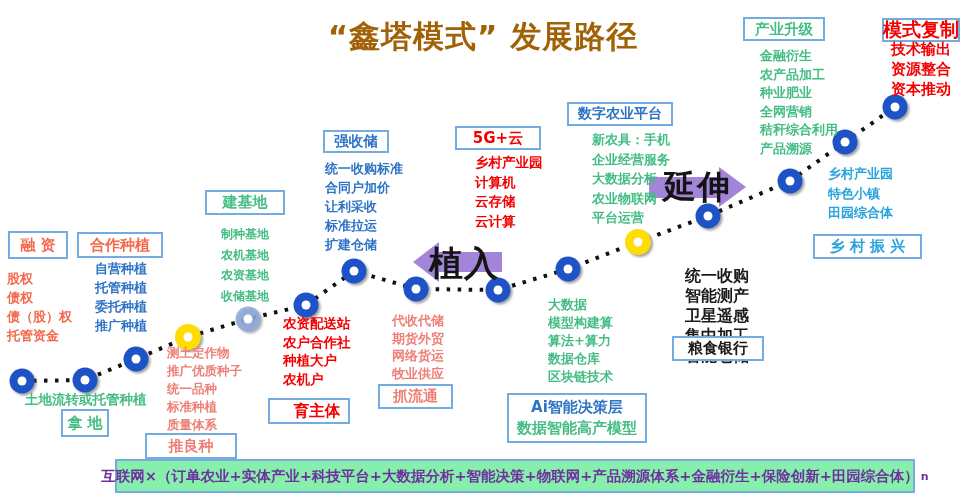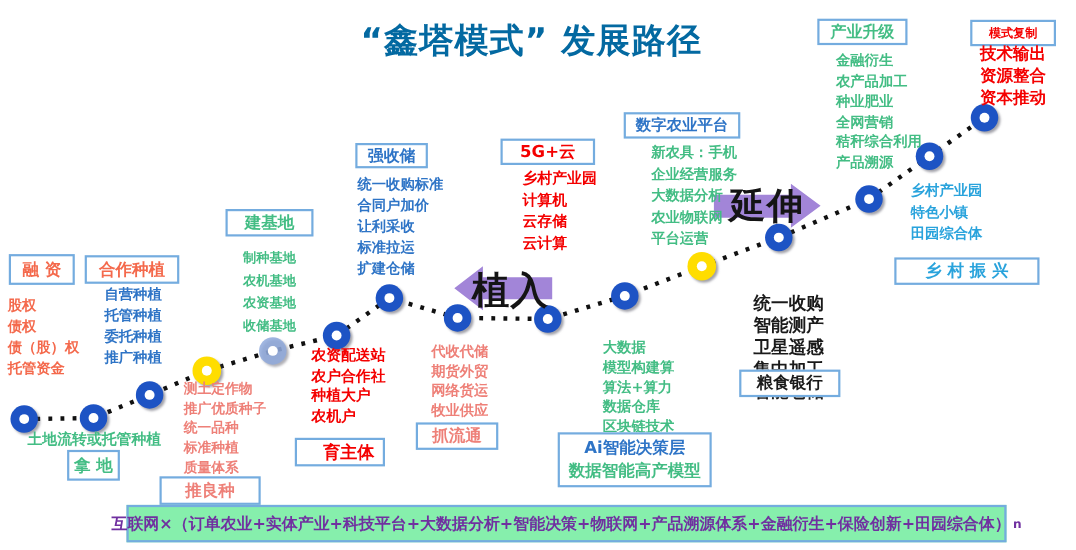--- a/index.html
+++ b/index.html
@@ -3,21 +3,21 @@
 <meta charset="utf-8">
 <style>
   html,body{margin:0;padding:0;background:#fff;}
   .canvas{
     position:relative;width:978px;height:500px;background:#ffffff;overflow:hidden;
     font-family:"DejaVu Sans","Liberation Sans",sans-serif;
   }
   .abs{position:absolute;}
   .page-title{
     position:absolute;left:0;top:16px;width:966px;text-align:center;
-    font-size:31px;font-weight:bold;color:#0369a1;letter-spacing:1px;
+    font-size:31px;font-weight:bold;color:#a16207;letter-spacing:1px;
   }
   .box{
     position:absolute;border:2px solid #74ACDF;background:#fff;box-sizing:border-box;
     display:flex;align-items:center;justify-content:center;
     font-weight:bold;text-align:center;white-space:nowrap;
   }
   .items{position:absolute;font-weight:bold;white-space:nowrap;}
   .items div{white-space:nowrap;}
   .c-salmon{color:#F4694C}
   .c-pink{color:#EE8078}
@@ -188,21 +188,21 @@
 
   <div class="box c-blue" style="left:567px;top:102px;width:106px;height:24px;font-size:14px;">数字农业平台</div>
   <div class="items c-green" style="left:592px;top:130px;line-height:19.5px;font-size:13px;">
     <div>新农具：手机</div>
     <div>企业经营服务</div>
     <div>大数据分析</div>
     <div>农业物联网</div>
     <div>平台运营</div>
   </div>
 
-  <div class="items c-green" style="left:548px;top:296px;line-height:18px;font-size:13px;margin-top:12px;">
+  <div class="items c-green" style="left:548px;top:296px;line-height:18px;font-size:13px;">
     <div>大数据</div>
     <div>模型构建算</div>
     <div>算法+算力</div>
     <div>数据仓库</div>
     <div>区块链技术</div>
   </div>
   <div class="box" style="left:507px;top:393px;width:140px;height:50px;font-size:15px;flex-direction:column;line-height:21px;">
     <div class="c-blue">Ai智能决策层</div>
     <div class="c-green">数据智能高产模型</div>
   </div>
@@ -219,32 +219,32 @@
   <div class="box c-green" style="left:743px;top:17px;width:82px;height:24px;font-size:14.5px;">产业升级</div>
   <div class="items c-green" style="left:760px;top:47px;line-height:18.5px;font-size:13px;">
     <div>金融衍生</div>
     <div>农产品加工</div>
     <div>种业肥业</div>
     <div>全网营销</div>
     <div>秸秆综合利用</div>
     <div>产品溯源</div>
   </div>
 
-  <div class="box c-red" style="left:882px;top:18px;width:78px;height:24px;font-size:11px;">模式复制</div>
+  <div class="box c-red" style="left:882px;top:18px;width:78px;height:24px;font-size:19px;">模式复制</div>
   <div class="items c-red" style="left:891px;top:39px;line-height:20px;font-size:15px;">
     <div>技术输出</div>
     <div>资源整合</div>
     <div>资本推动</div>
   </div>
 
   <div class="items c-lblue" style="left:828px;top:164px;line-height:19.5px;font-size:13px;">
     <div>乡村产业园</div>
     <div>特色小镇</div>
     <div>田园综合体</div>
   </div>
-  <div class="box c-lblue" style="left:813px;top:234px;width:132px;height:25px;font-size:15px;">乡 村 振 兴</div>
+  <div class="box c-lblue" style="left:813px;top:234px;width:109px;height:25px;font-size:15px;">乡 村 振 兴</div>
 
   <div class="footer-box c-purple">
     <span>互联网×（订单农业+实体产业+科技平台+大数据分析+智能决策+物联网+产品溯源体系+金融衍生+保险创新+田园综合体）</span>
       <sup>n</sup>
   </div>
 
 </div>
 
 </body></html>

